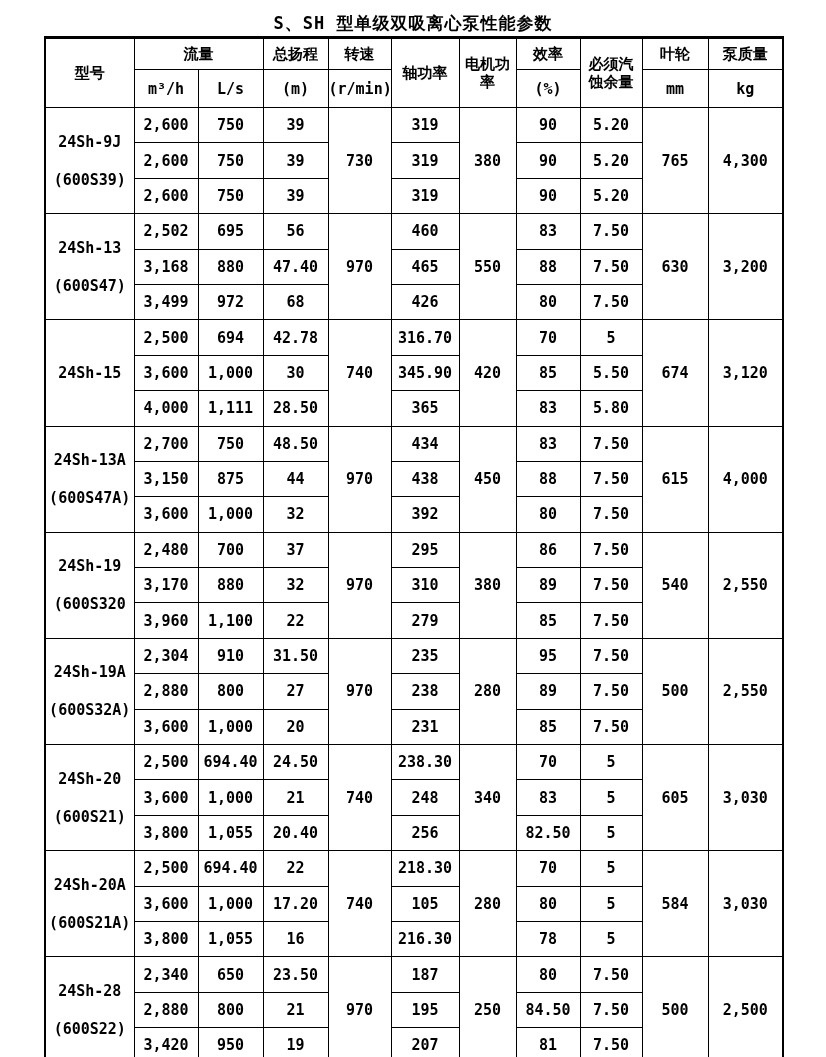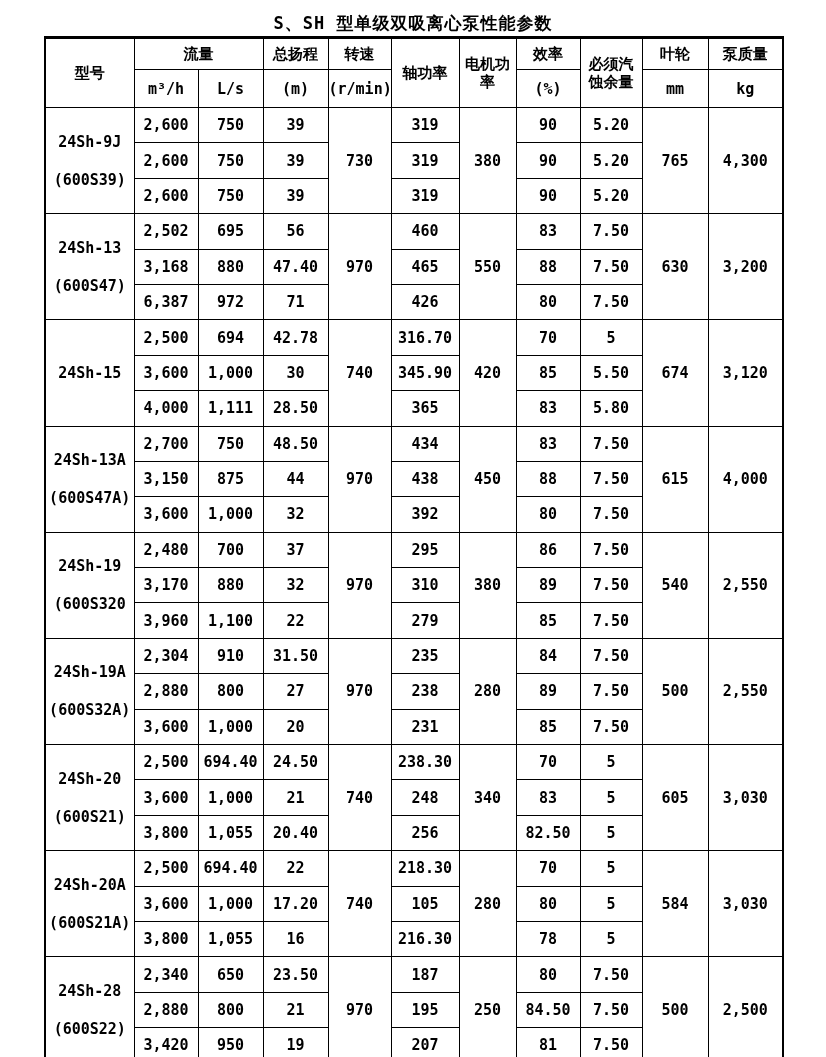--- a/index.html
+++ b/index.html
@@ -154,23 +154,23 @@
         </tr>
         <tr>
           <td>3,168</td>
           <td>880</td>
           <td>47.40</td>
           <td>465</td>
           <td>88</td>
           <td>7.50</td>
         </tr>
         <tr>
-          <td>6,387</td>
+          <td>3,499</td>
           <td>972</td>
-          <td>71</td>
+          <td>68</td>
           <td>426</td>
           <td>80</td>
           <td>7.50</td>
         </tr>
         <tr>
           <td rowspan="3" class="model">
             <div class="model-line">24Sh-15</div>
           </td>
           <td>2,500</td>
           <td>694</td>
@@ -267,21 +267,21 @@
           <td rowspan="3" class="model">
             <div class="model-line">24Sh-19A</div>
             <div class="model-line">(600S32A)</div>
           </td>
           <td>2,304</td>
           <td>910</td>
           <td>31.50</td>
           <td rowspan="3">970</td>
           <td>235</td>
           <td rowspan="3">280</td>
-          <td>84</td>
+          <td>95</td>
           <td>7.50</td>
           <td rowspan="3">500</td>
           <td rowspan="3">2,550</td>
         </tr>
         <tr>
           <td>2,880</td>
           <td>800</td>
           <td>27</td>
           <td>238</td>
           <td>89</td>

